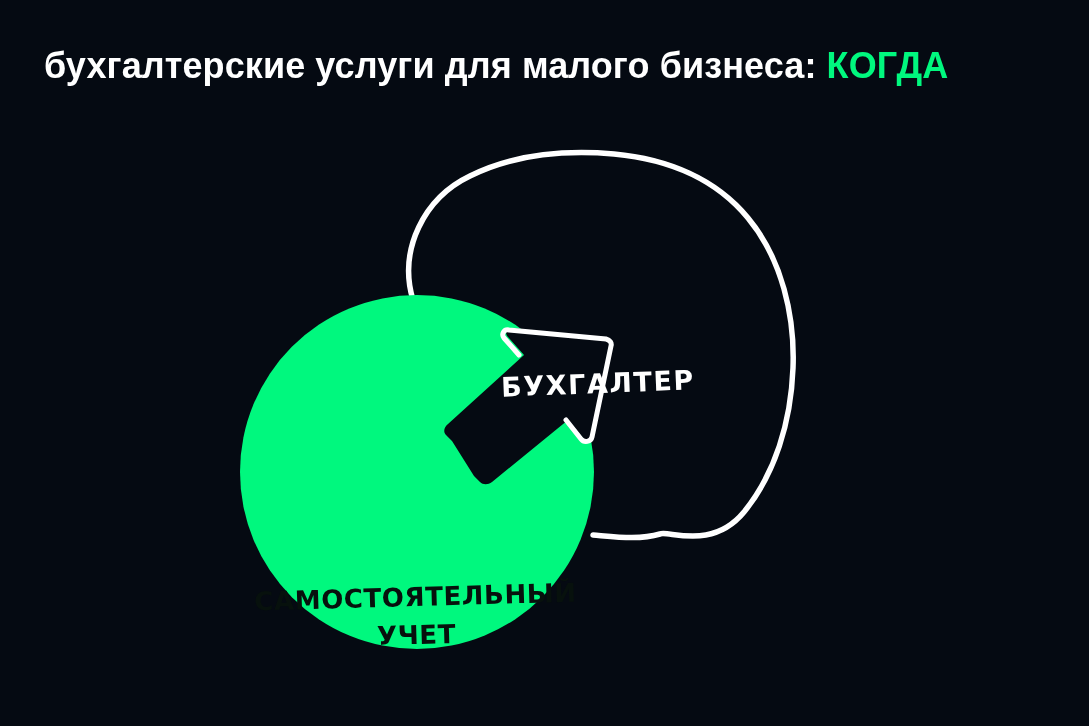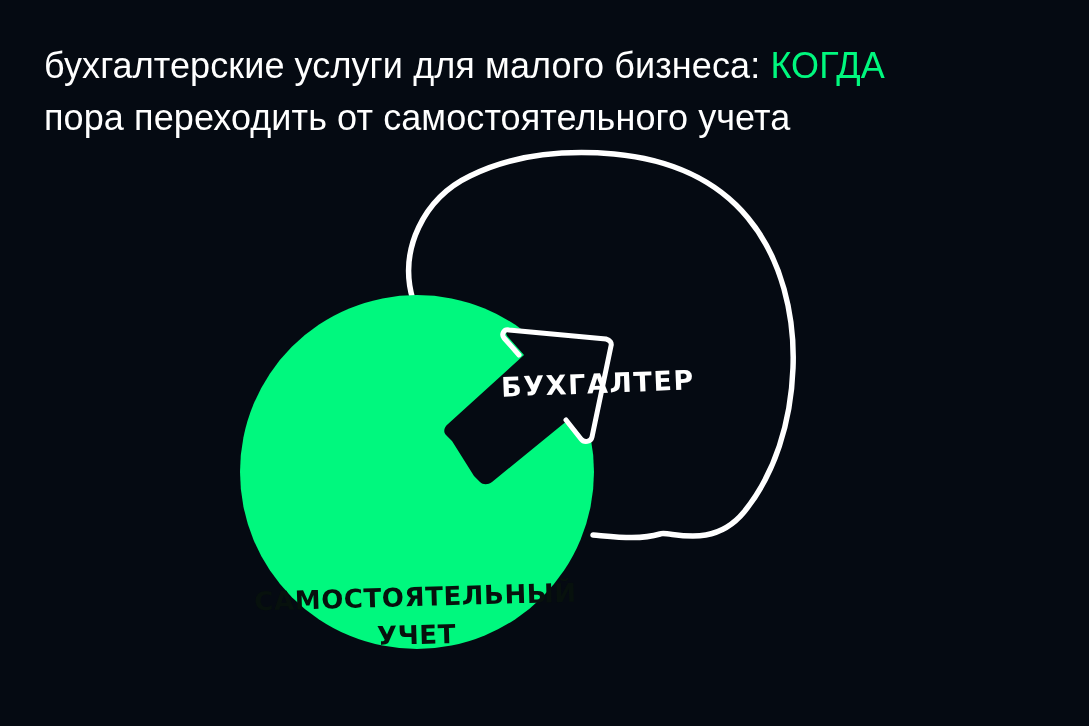--- a/index.html
+++ b/index.html
@@ -21,21 +21,21 @@
 
   
   #headline {
     position: absolute;
     left: 44px;
     top: 40px;
     width: 1010px;
     color: #ffffff;
     font-family: "Liberation Sans", sans-serif;
     font-size: 36px;
-    font-weight: 400;
+    font-weight: 700;
     line-height: 52px;
     letter-spacing: 0.1px;
     white-space: nowrap;
   }
   #headline .line {
     display: block;
   }
   #headline .accent {
     color: #00f87e;
   }
@@ -83,21 +83,20 @@
   #label-self .l1 { display: block; font-size: 26px; }
   #label-self .l2 { display: block; font-size: 26px; }
 </style>
 </head>
 <body>
 
 <div id="stage">
 
   <div id="headline">
     <span class="line"><span>бухгалтерские услуги для малого бизнеса: </span><span class="accent">КОГДА</span></span>
-    <span class="line">пора переходить от самостоятельного учета</span>
   </div>
 
   <div id="diagram">
     <svg width="1089" height="596" viewBox="0 0 1089 596" xmlns="http://www.w3.org/2000/svg">
 
       <path d="M 413 170
                C 398 120, 424 68, 470 46
                C 514 24, 566 20, 614 24
                C 668 29, 716 49, 748 88
                C 782 129, 795 186, 793 238

